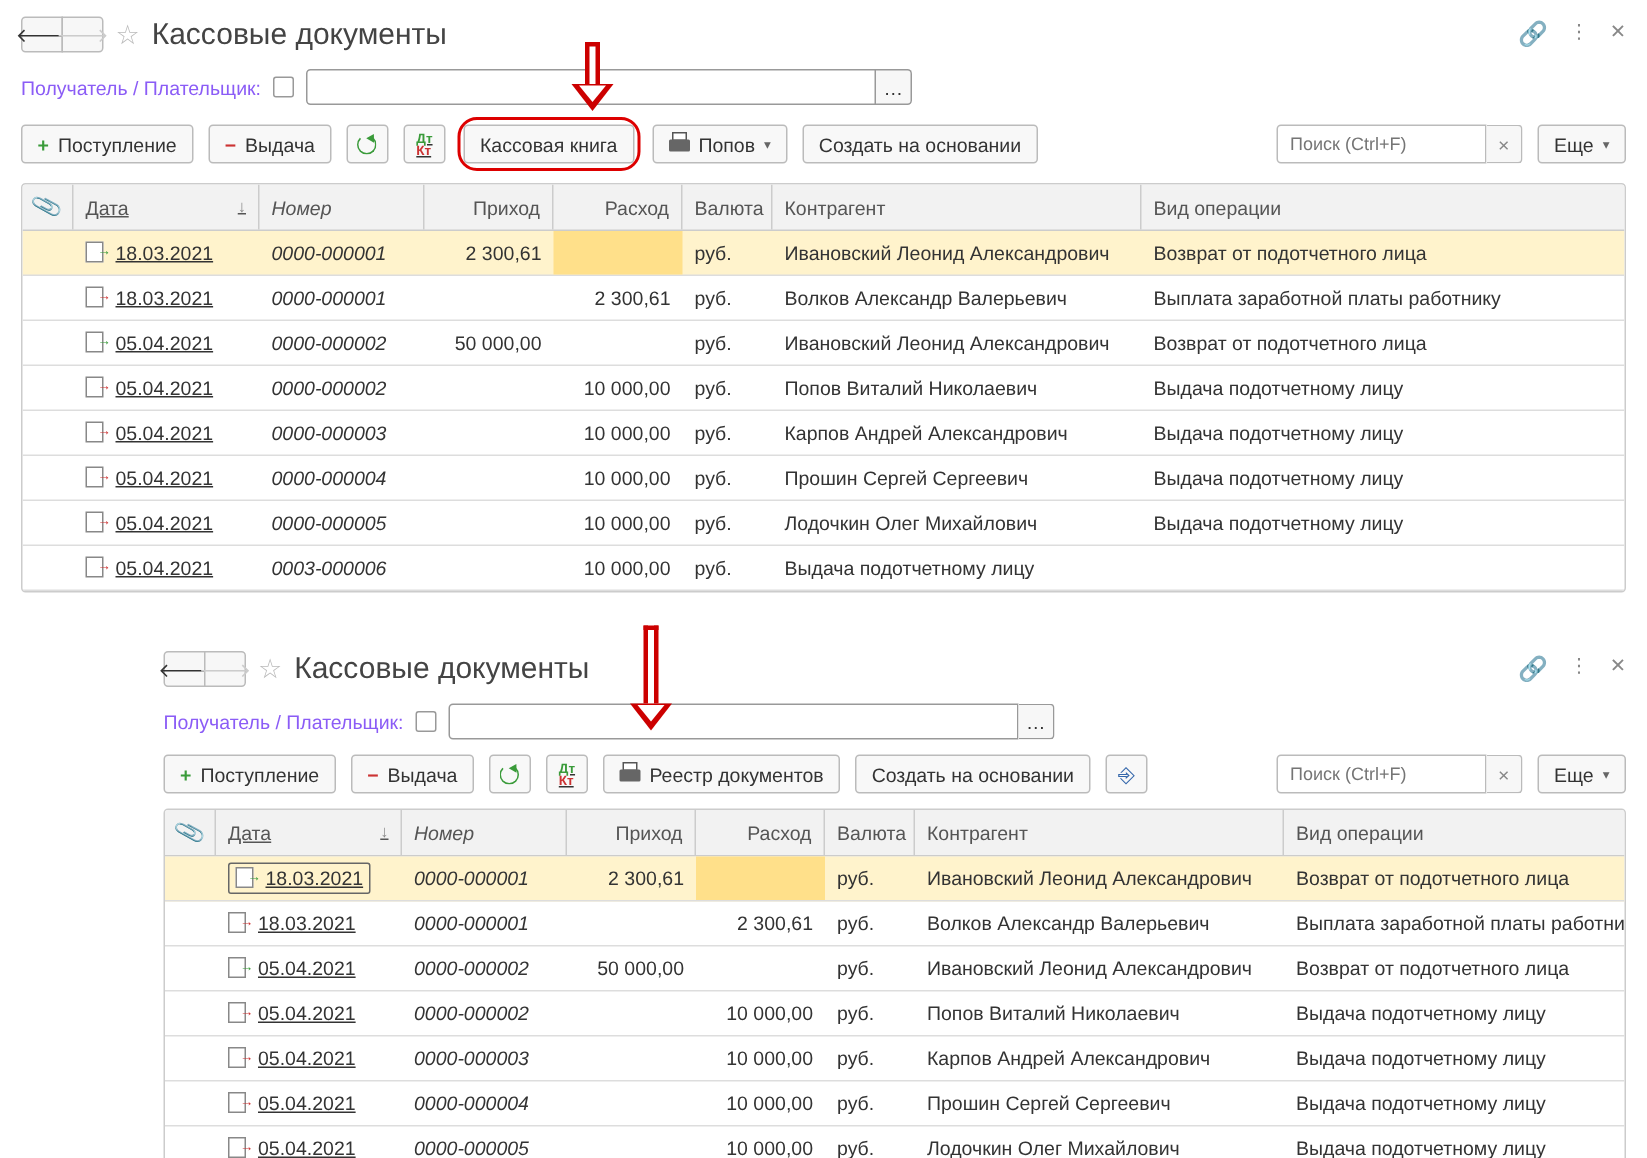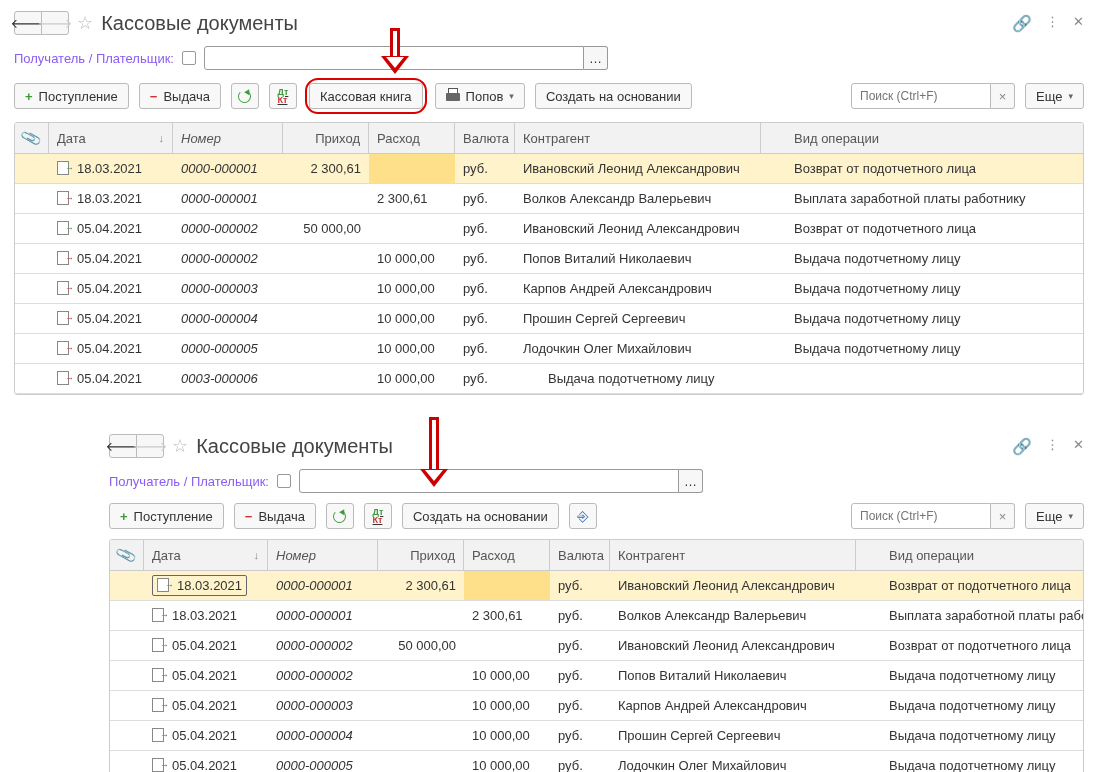--- a/index.html
+++ b/index.html
@@ -38,27 +38,27 @@
   .table { border: 1px solid #ccc; border-radius: 3px; overflow: hidden; }
   .thead { display: flex; background: #f2f2f2; border-bottom: 1px solid #ccc; }
   .th { padding: 6px 8px; border-right: 1px solid #ccc; color: #555; display: flex; align-items: center; gap: 4px; }
   .th:last-child { border-right: none; }
   .tbody .tr { display: flex; border-bottom: 1px solid #ddd; height: 30px; align-items: stretch; }
   .tr.selected { background: #fff3cc; }
   .tr.selected .c-expense { background: #ffe08a; }
   .tr.selected.focus .c-date-inner { border: 1px solid #666; padding: 2px 4px; border-radius: 2px; background: #fff3cc; }
   .td { padding: 6px 8px; display: flex; align-items: center; overflow: hidden; white-space: nowrap; }
   .c-attach { width: 34px; justify-content: center; }
-  .c-date { width: 124px; }
+  .c-date { width: 124px; text-decoration: underline; }
   .c-number { width: 110px; font-style: italic; }
   .c-income { width: 86px; justify-content: flex-end; }
-  .c-expense { width: 86px; }
+  .c-expense { width: 86px; justify-content: flex-end; }
   .c-currency { width: 60px; }
   .c-contr { width: 246px; text-align: center; }
-  .c-op { flex: 1; margin-left: 25px; }
+  .c-op { flex: 1; }
   .attach-icon { font-size: 15px; color: #888; transform: rotate(-20deg); display: inline-block; }
   .doc-icon { width: 14px; height: 12px; display: inline-block; margin-right: 6px; position: relative; flex-shrink: 0; }
   .doc-icon::before { content: ''; position: absolute; width: 10px; height: 12px; border: 1px solid #888; background: #fff; }
   .doc-in::after { content: '→'; position: absolute; font-size: 9px; color: #3a9b3a; right: -3px; top: 1px; font-weight: bold; }
   .doc-out::after { content: '→'; position: absolute; font-size: 9px; color: #c33; right: -3px; top: 1px; font-weight: bold; }
   .sort-arrow { font-size: 11px; color: #888; }
   .arrow-annotation { position: absolute; z-index: 10; }
   .arrow-shape .shaft { width: 10px; background: #fff; border-left: 3px solid #c00; border-right: 3px solid #c00; border-top: 3px solid #c00; }
   .arrow-shape .head { width: 0; height: 0; border-left: 14px solid transparent; border-right: 14px solid transparent; border-top: 18px solid #c00; position: relative; left: -9px; }
   .arrow-shape .head::after { content: ''; position: absolute; width: 0; height: 0; border-left: 9px solid transparent; border-right: 9px solid transparent; border-top: 11px solid #fff; top: -17px; left: -9px; }
@@ -297,20 +297,24 @@
         <span class="minus">−</span>
         <span>Выдача</span>
       </div>
     <div class="btn icon-btn">
         <span class="refresh-icon"></span>
       </div>
     <div class="btn icon-btn">
         <span class="dt-kt"><span class="dt">Дт</span><br><span class="kt">Кт</span></span>
       </div>
     <div class="btn">
+        <span class="printer-icon"></span>
+        <span>Реестр документов</span>
+      </div>
+    <div class="btn">
         <span>Создать на основании</span>
       </div>
     <div class="btn icon-btn">
         <span class="settings-icon">⎆</span>
       </div>
     <div class="search-wrap">
       <input class="search-input" placeholder="Поиск (Ctrl+F)" style="">
       <div class="search-clear">×</div>
     </div>
     <div class="btn">

